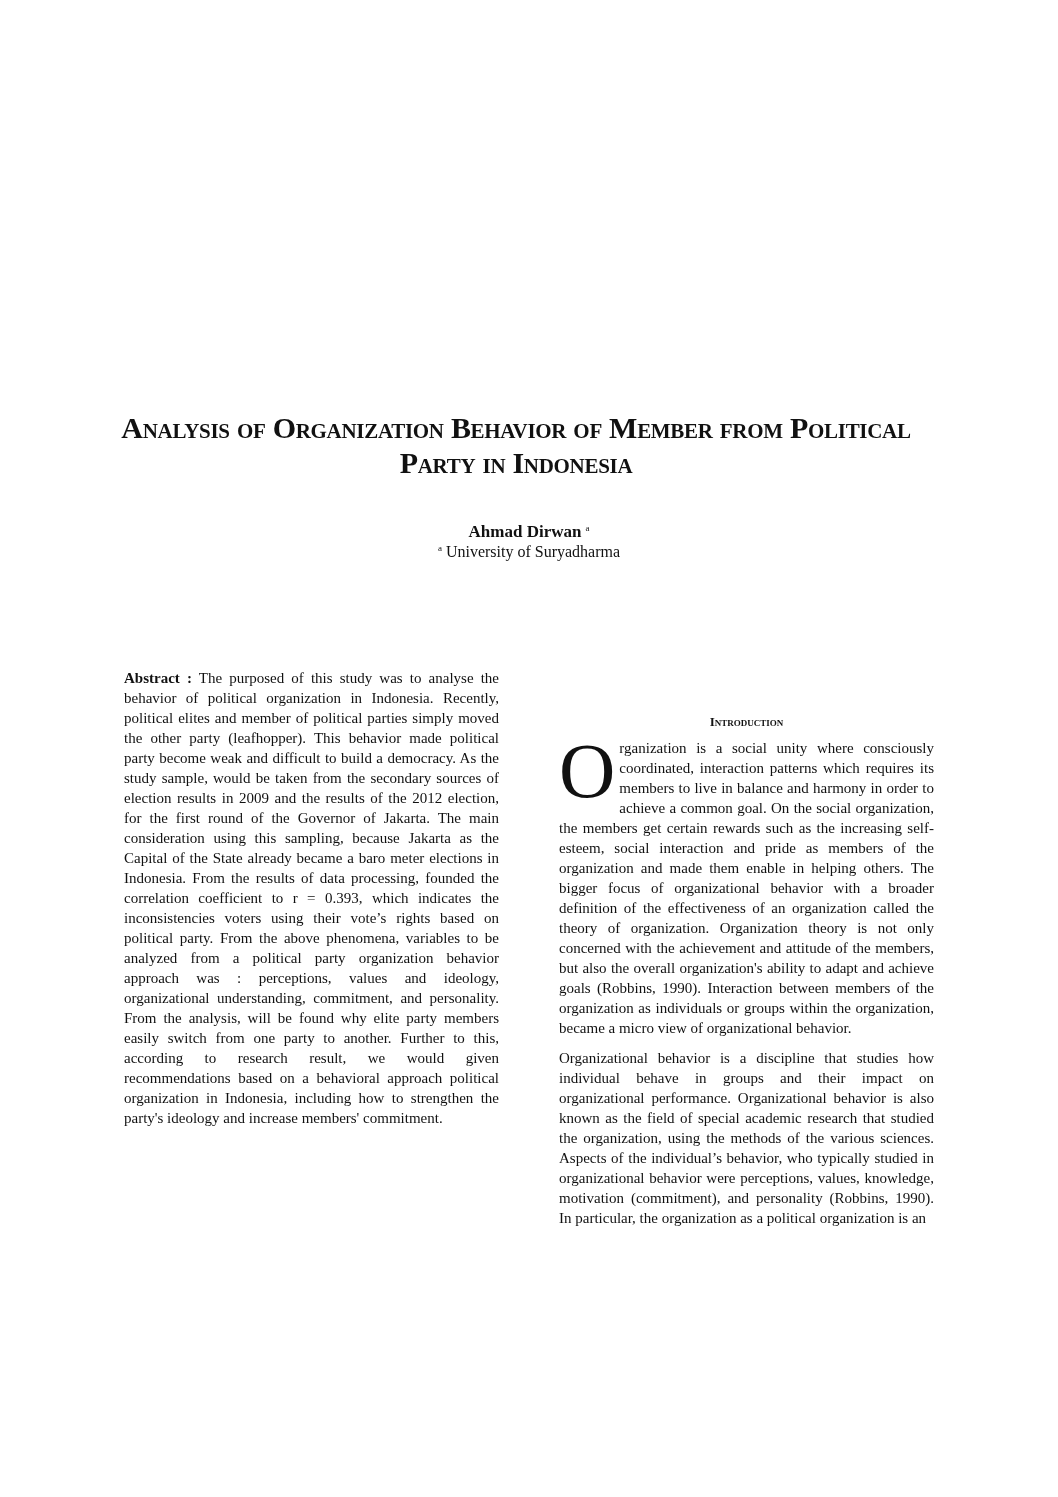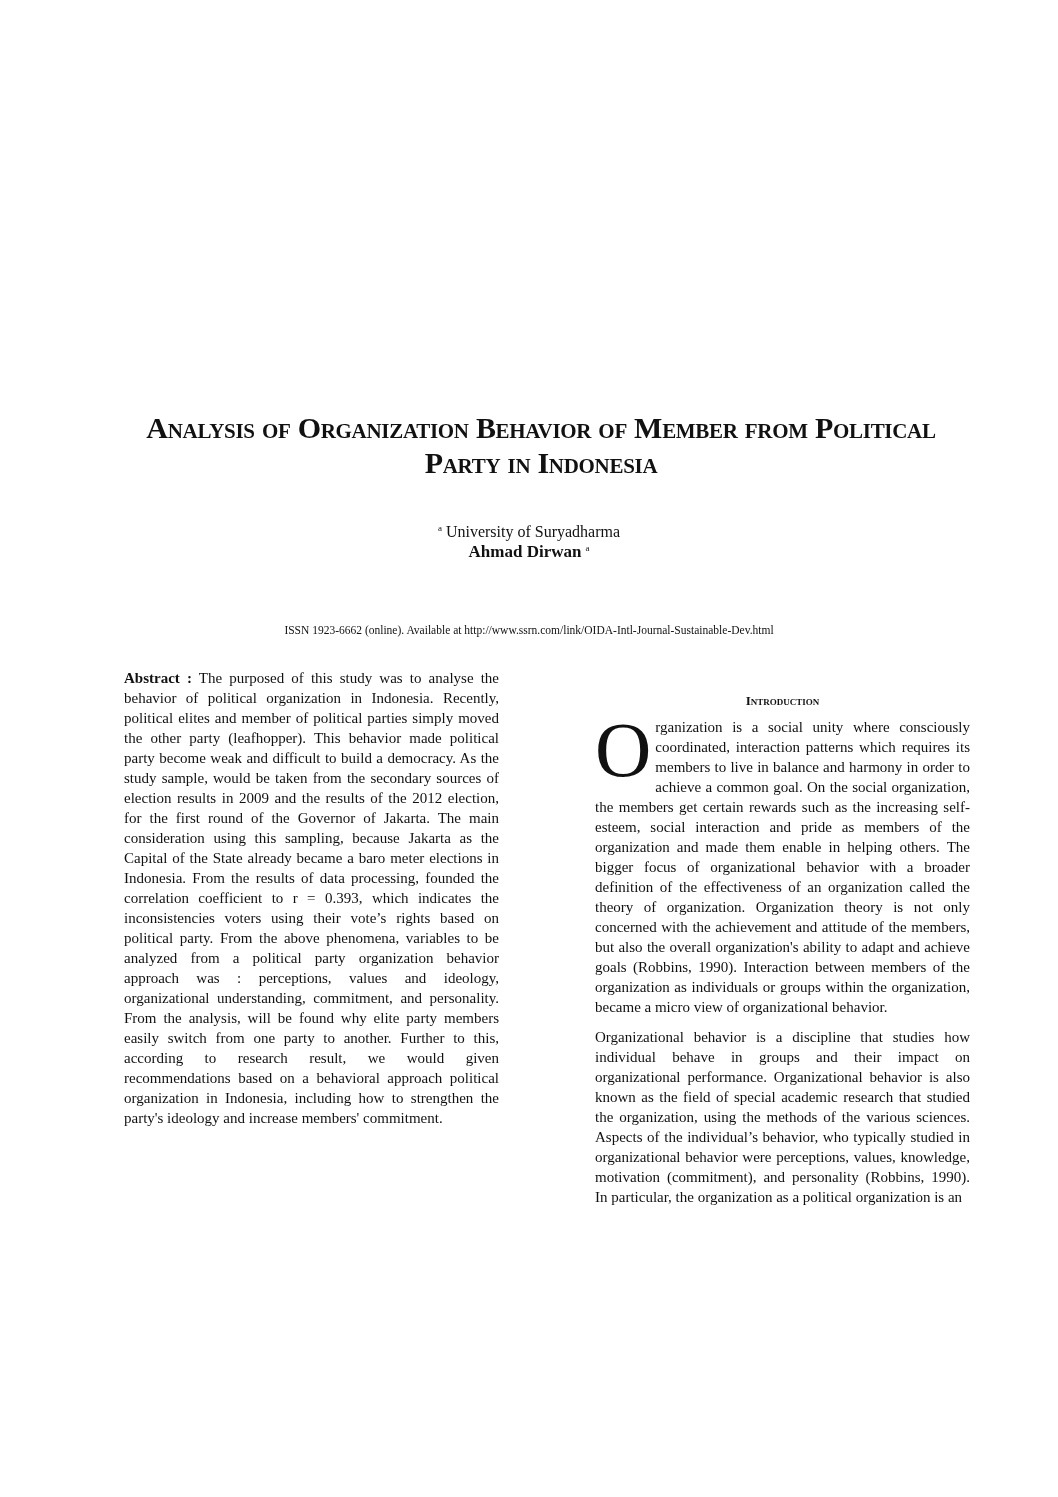--- a/index.html
+++ b/index.html
@@ -1,49 +1,48 @@
 <!DOCTYPE html>
 <html><head>
   <meta charset="utf-8">
   <style>
     html, body { margin: 0; padding: 0; background: #ffffff; }
     body { width: 1058px; height: 1497px; position: relative; overflow: hidden;
       font-family: "Liberation Serif", "DejaVu Serif", serif; color: #111; }
-    .title { position: absolute; left: 112px; width: 858px; top: 410px; text-align: center;
+    .title { position: absolute; left: 87px; width: 858px; top: 410px; text-align: center;
       font-weight: bold; font-variant: small-caps; font-size: 30px; line-height: 35px; letter-spacing: -0.3px; }
     .author-block { position: absolute; left: 200px; width: 658px; top: 522px; text-align: center; font-size: 16px; line-height: 20px; }
     .author-name { font-weight: bold; font-size: 17px; }
     sup { font-size: 9px; vertical-align: super; line-height: 0; }
     .issn { position: absolute; left: 150px; width: 758px; top: 622px; text-align: center; font-size: 11.5px; line-height: 17px; }
     .col { position: absolute; width: 375px; font-size: 15px; line-height: 20px; text-align: justify; }
     .col-left { left: 124px; top: 668px; }
-    .col-right { left: 559px; top: 691px; margin-left: 36px; }
+    .col-right { left: 559px; top: 712px; }
     p { margin: 0 0 10px 0; }
     .label-bold { font-weight: bold; }
     .section-head { text-align: center; font-weight: bold; font-variant: small-caps; font-size: 13px; margin: 0 0 6px 0; }
     .dropcap { float: left; font-size: 78px; line-height: 62px; margin: 2px 4px 0 0; padding: 0; }
   </style>
 </head>
 <body>
 
 <div class="title">Analysis of Organization Behavior of Member from Political Party in Indonesia</div>
 
 <div class="author-block">
   <div>
+    <span class="author-name">Ahmad Dirwan</span>
+    <sup>a</sup>
+  </div>
+  <div>
     <sup>a</sup>
     <span>University of Suryadharma</span>
-  </div>
-  <div>
-    <span class="author-name">Ahmad Dirwan</span>
-    <sup>a</sup>
   </div>
 </div>
 
 <div class="issn">
-  <div>ISSN 1923-6662 (online). Available at http://www.ssrn.com/link/OIDA-Intl-Journal-Sustainable-Dev.html</div>
 </div>
 
 <div class="col col-left">
   <p>
     <span class="label-bold">Abstract :</span>
     <span>The purposed of this study was to analyse the behavior of political organization in Indonesia. Recently, political elites and member of political parties simply moved the other  party (leafhopper). This behavior made political party become weak and difficult to build a democracy. As the study sample, would be taken from the secondary sources of election results in 2009 and the results of the 2012 election, for the first round of the Governor of Jakarta. The main consideration using this sampling, because Jakarta as the Capital of the State already became a baro meter elections in Indonesia. From the results of data processing, founded the correlation coefficient to r = 0.393, which indicates the inconsistencies voters using their vote’s rights based on political party. From the above phenomena, variables to be analyzed from a political party organization behavior approach was : perceptions, values and ideology, organizational understanding, commitment, and personality. From the analysis, will be found why elite party members easily switch from one party to another. Further to this, according to research result, we would given recommendations based on a behavioral approach political organization in Indonesia, including how to strengthen the party's ideology and increase members' commitment.</span>
   </p>
 </div>
 
 <div class="col col-right">

